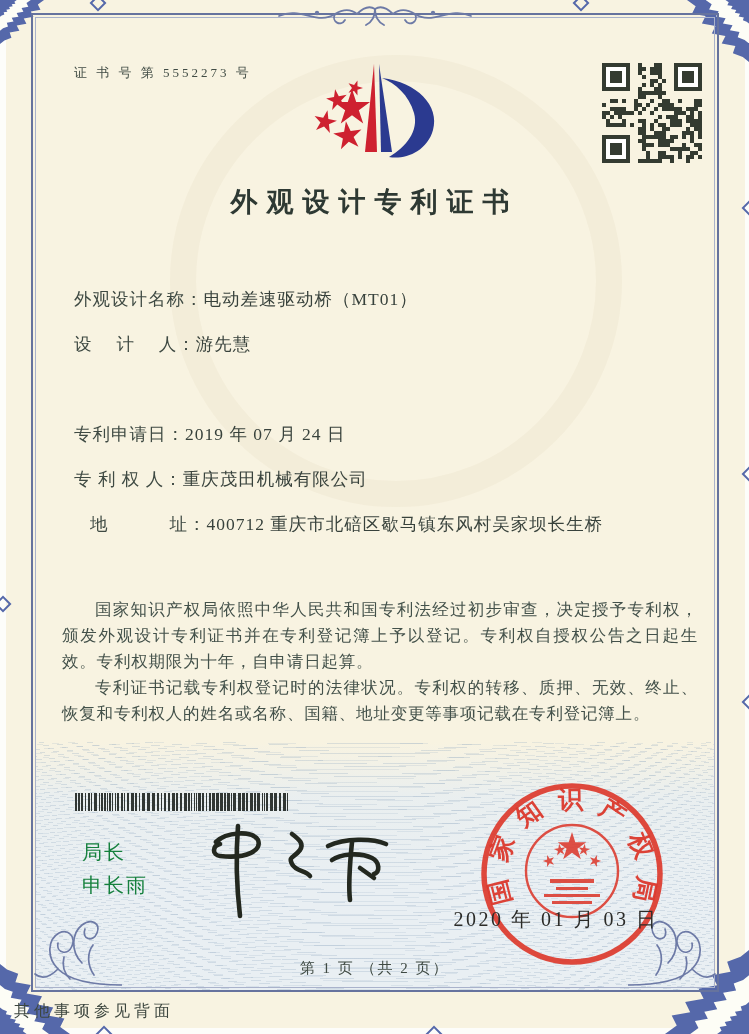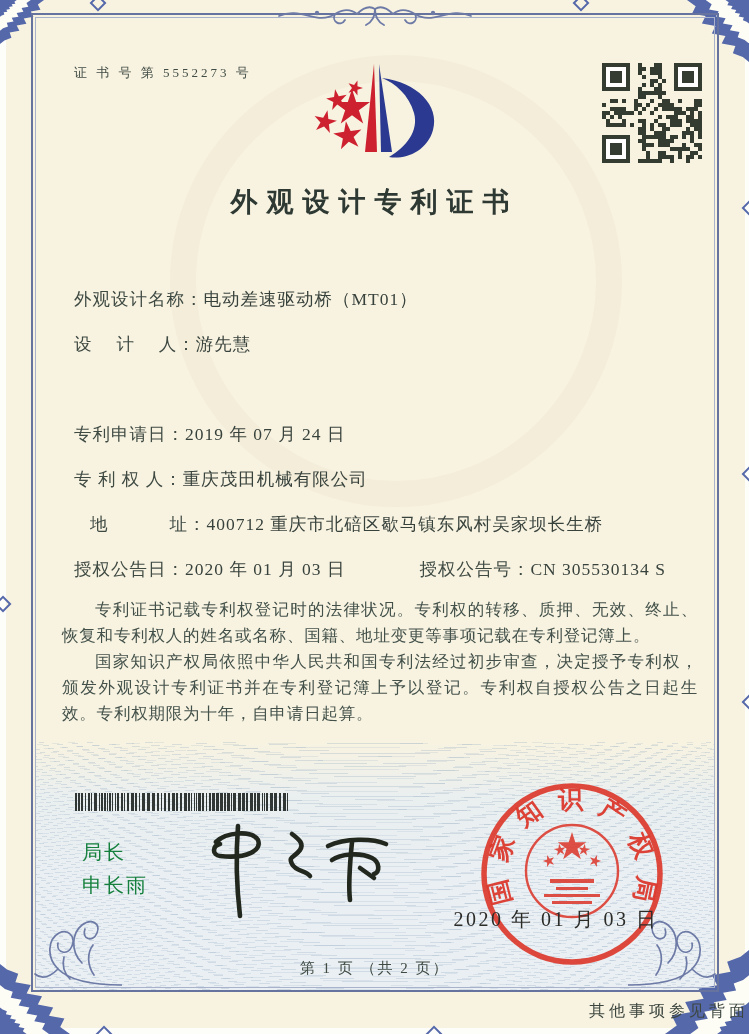--- a/index.html
+++ b/index.html
@@ -34,21 +34,21 @@
   .row .lab2{margin-left:74px;}
   .paras{position:absolute;left:62px;top:597px;width:636px;font-size:16.5px;line-height:26px;
          letter-spacing:.8px;color:#43514a;text-align:justify;}
   .paras p{margin:0;text-indent:2em;}
   
   #barcode{position:absolute;left:75px;top:793px;width:216px;height:18px;}
   #barcode i{position:absolute;top:0;bottom:0;background:#313734;}
   .signer{position:absolute;left:82px;top:836px;font-size:20px;letter-spacing:2px;color:#15803d;
           font-family:"Liberation Sans","DejaVu Sans",sans-serif;line-height:33px;}
   .pageinfo{position:absolute;left:0;right:0;top:959px;text-align:center;font-size:15px;letter-spacing:2px;color:#3f4a43;}
-  .backnote{position:absolute;left:0;right:0;top:1001px;text-align:right;font-size:16px;letter-spacing:4px;color:#3c463f;}
+  .backnote{position:absolute;left:0;right:0;top:1001px;text-align:left;font-size:16px;letter-spacing:4px;color:#3c463f;padding-left:14px;}
   svg{display:block;}
   .abs{position:absolute;}
 </style>
 </head>
 <body>
 
 <div class="stage">
   <div class="paper"></div>
   <div class="wm"></div>
   <div class="panel"></div>
@@ -349,27 +349,24 @@
   </div>
   <div class="row" style="top:422px;">
     <span class="lab">专利申请日：</span><span class="val">2019 年 07 月 24 日</span>
   </div>
   <div class="row" style="top:467px;">
     <span class="lab">专 利 权 人：</span><span class="val">重庆茂田机械有限公司</span>
   </div>
   <div class="row" style="top:512px;margin-left:16px;">
     <span class="lab">地　　　 址：</span><span class="val">400712 重庆市北碚区歇马镇东风村吴家坝长生桥</span>
   </div>
-  <div class="row" style="top:557px;">
-    <span class="lab">授权公告日：</span><span class="val">2020 年 01 月 03 日</span><span class="lab lab2">授权公告号：</span><span class="val">CN 305530134 S</span>
-  </div>
 
   <div class="paras">
+    <p>国家知识产权局依照中华人民共和国专利法经过初步审查，决定授予专利权，颁发外观设计专利证书并在专利登记簿上予以登记。专利权自授权公告之日起生效。专利权期限为十年，自申请日起算。</p>
     <p>专利证书记载专利权登记时的法律状况。专利权的转移、质押、无效、终止、恢复和专利权人的姓名或名称、国籍、地址变更等事项记载在专利登记簿上。</p>
-    <p>国家知识产权局依照中华人民共和国专利法经过初步审查，决定授予专利权，颁发外观设计专利证书并在专利登记簿上予以登记。专利权自授权公告之日起生效。专利权期限为十年，自申请日起算。</p>
   </div>
 
   <div id="barcode">
       <i style="left:0px;width:2px"></i>
       <i style="left:3px;width:2px"></i>
       <i style="left:6px;width:2px"></i>
       <i style="left:10px;width:1px"></i>
       <i style="left:13px;width:2px"></i>
       <i style="left:16px;width:1px"></i>
       <i style="left:19px;width:3px"></i>

